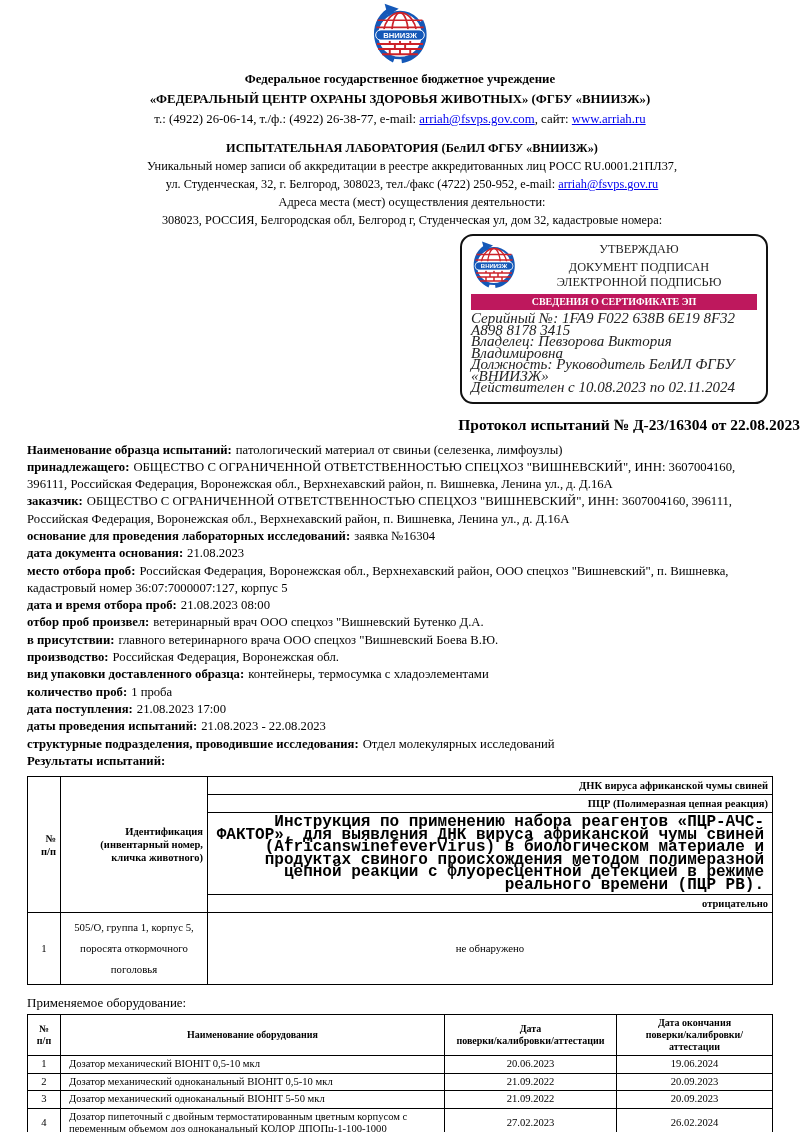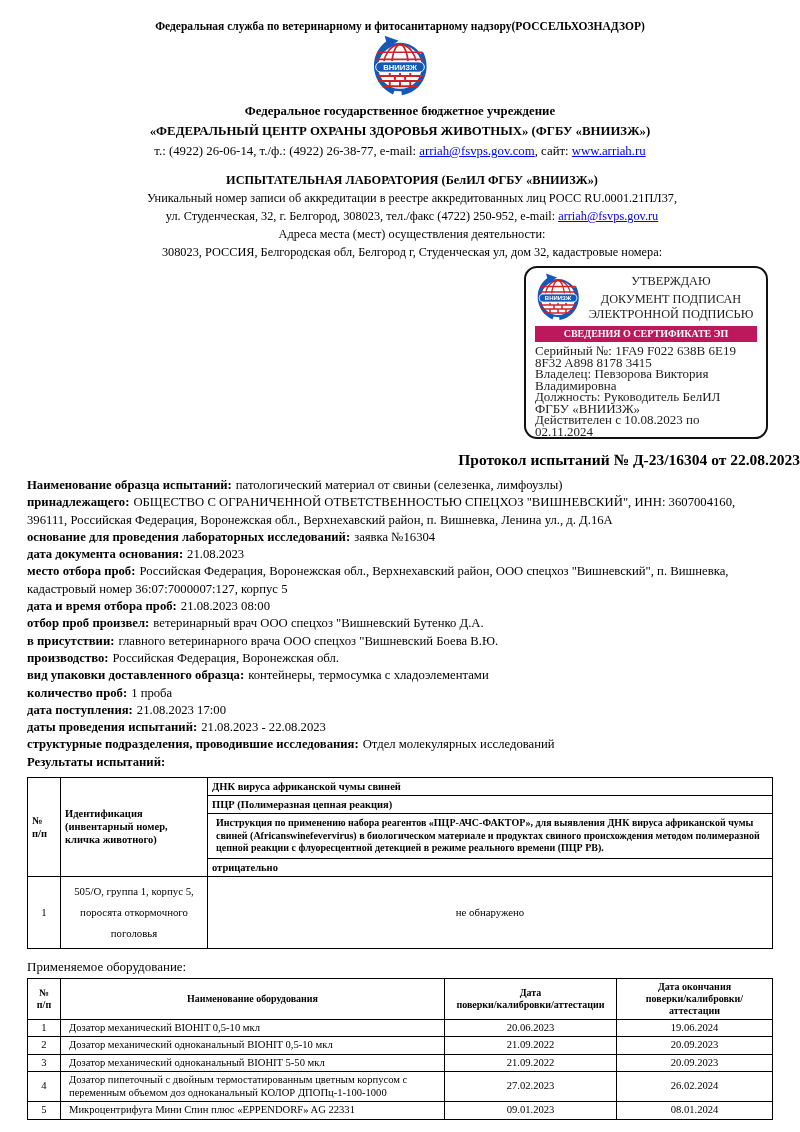--- a/index.html
+++ b/index.html
@@ -11,43 +11,43 @@
   .center { text-align:center; }
   .bold { font-weight:bold; }
   .agency-line { padding-top:20px; font-size:11.5px; font-weight:bold; }
   .logo-wrap { margin:3px auto 2px; width:64px; height:64px; }
   .h-line { font-size:12.8px; line-height:20px; }
   a.doc-link { color:#0000EE; text-decoration:underline; }
   .lab-block { margin-top:10px; }
   .lab-block .h-line { font-size:12.3px; line-height:18px;padding-left:24px; }
   .stamp-row { display:flex; justify-content:flex-end; padding-right:32px; margin-top:5px; }
   .stamp {
-    width:244px; border:2.5px solid #111; border-radius:13px;
-    padding:5px 7px 0; box-sizing:border-box; background:#fff;
+    width:308px; border:2.5px solid #111; border-radius:13px;
+    padding:5px 7px 8px; box-sizing:border-box; background:#fff;
   }
   .stamp-top { display:flex; align-items:center; }
   .stamp-logo { width:50px; height:50px; flex:0 0 auto; }
   .stamp-approve { flex:1; text-align:center; font-size:12.3px; line-height:15px; color:#222; }
   .stamp-approve .gap { height:3px; }
   .stamp-bar {
     margin:3px 2px 2px; background:#be185d; color:#fff; text-align:center;
     font-size:10px; font-weight:bold; line-height:14px; padding:1px 0;
   }
-  .stamp-lines { font-size:13px; line-height:11.5px; color:#222; padding:1px 2px 0; }
+  .stamp-lines { font-size:15px; line-height:11.5px; color:#222; padding:1px 2px 0;font-style:italic; }
   .doc-title { margin-top:12px; text-align:right; font-size:15.5px; font-weight:bold; }
   .fields { margin:8px 27px 0; font-size:12.7px; line-height:17.3px; }
   .fields p { margin:0; }
   .fields b { margin-right:4px; }
   table.doc-table {
     border-collapse:collapse; table-layout:fixed;
     margin:6px 27px 0; width:746px;
   }
   table.doc-table td { border:1px solid #000; padding:2px 4px; vertical-align:middle; overflow:hidden; }
-  table.results td.hdr { font-weight:bold; text-align:left; font-size:10.5px; line-height:13px; }
-  table.results td.method { font-size:10px; line-height:12.5px; padding:3px 8px; }
+  table.results td.hdr { font-weight:bold; text-align:right; font-size:10.5px; line-height:13px; }
+  table.results td.method { font-size:16px; line-height:12.5px; padding:3px 8px;font-family:Liberation Mono, monospace; }
   table.results tr.data td { font-size:10.8px; line-height:21px; text-align:center; padding:4px 4px; }
   .section-label { margin:10px 27px 0; font-size:13px; }
   table.equipment { margin-top:3px; }
   table.equipment td.hdr { font-weight:bold; text-align:center; font-size:10px; line-height:12px; }
   table.equipment td { font-size:10.6px; line-height:12.5px; }
   table.equipment td.c-center { text-align:center; }
   table.equipment td.c-name { text-align:left; padding-left:8px;margin-left:24px; }
 </style>
 </head>
 <body>
@@ -85,21 +85,20 @@
           <line x1="66" y1="72" x2="66" y2="80"></line>
       </g>
       <rect x="12" y="42" width="76" height="16" rx="8" fill="#1458b8" stroke="#fff" stroke-width="1.5"></rect>
       <text x="50" y="54.5" text-anchor="middle" font-size="12" font-weight="bold" fill="#ffffff" font-family="Liberation Sans, sans-serif">ВНИИЗЖ</text>
     </symbol>
   </defs>
 </svg>
 
 <div class="page">
 
-  <div class="center agency-line">Федеральная служба по ветеринарному и фитосанитарному надзору(РОССЕЛЬХОЗНАДЗОР)</div>
 
   <div class="logo-wrap">
     <svg width="64" height="64" viewBox="0 0 100 100">
         <use href="#vniizh-logo"></use>
       </svg>
   </div>
 
   <div class="center h-line bold">Федеральное государственное бюджетное учреждение</div>
   <div class="center h-line bold">«ФЕДЕРАЛЬНЫЙ ЦЕНТР ОХРАНЫ ЗДОРОВЬЯ ЖИВОТНЫХ» (ФГБУ «ВНИИЗЖ»)</div>
   <div class="center h-line">
@@ -139,20 +138,21 @@
         <div>Действителен с 10.08.2023 по 02.11.2024</div>
       </div>
     </div>
   </div>
 
   <div class="doc-title">Протокол испытаний № Д-23/16304 от 22.08.2023</div>
 
   <div class="fields">
     <p><b>Наименование образца испытаний:</b><span>патологический материал от свиньи (селезенка, лимфоузлы)</span></p>
     <p><b>принадлежащего:</b><span>ОБЩЕСТВО С ОГРАНИЧЕННОЙ ОТВЕТСТВЕННОСТЬЮ СПЕЦХОЗ "ВИШНЕВСКИЙ", ИНН: 3607004160, 396111, Российская Федерация, Воронежская обл., Верхнехавский район, п. Вишневка, Ленина ул., д. Д.16А</span></p>
+    <p><b>заказчик:</b><span>ОБЩЕСТВО С ОГРАНИЧЕННОЙ ОТВЕТСТВЕННОСТЬЮ СПЕЦХОЗ "ВИШНЕВСКИЙ", ИНН: 3607004160, 396111, Российская Федерация, Воронежская обл., Верхнехавский район, п. Вишневка, Ленина ул., д. Д.16А</span></p>
     <p><b>основание для проведения лабораторных исследований:</b><span>заявка №16304</span></p>
     <p><b>дата документа основания:</b><span>21.08.2023</span></p>
     <p><b>место отбора проб:</b><span>Российская Федерация, Воронежская обл., Верхнехавский район, ООО спецхоз "Вишневский", п. Вишневка, кадастровый номер 36:07:7000007:127, корпус 5</span></p>
     <p><b>дата и время отбора проб:</b><span>21.08.2023 08:00</span></p>
     <p><b>отбор проб произвел:</b><span>ветеринарный врач ООО спецхоз "Вишневский Бутенко Д.А.</span></p>
     <p><b>в присутствии:</b><span>главного ветеринарного врача ООО спецхоз "Вишневский Боева В.Ю.</span></p>
     <p><b>производство:</b><span>Российская Федерация, Воронежская обл.</span></p>
     <p><b>вид упаковки доставленного образца:</b><span>контейнеры, термосумка с хладоэлементами</span></p>
     <p><b>количество проб:</b><span>1 проба</span></p>
     <p><b>дата поступления:</b><span>21.08.2023 17:00</span></p>

